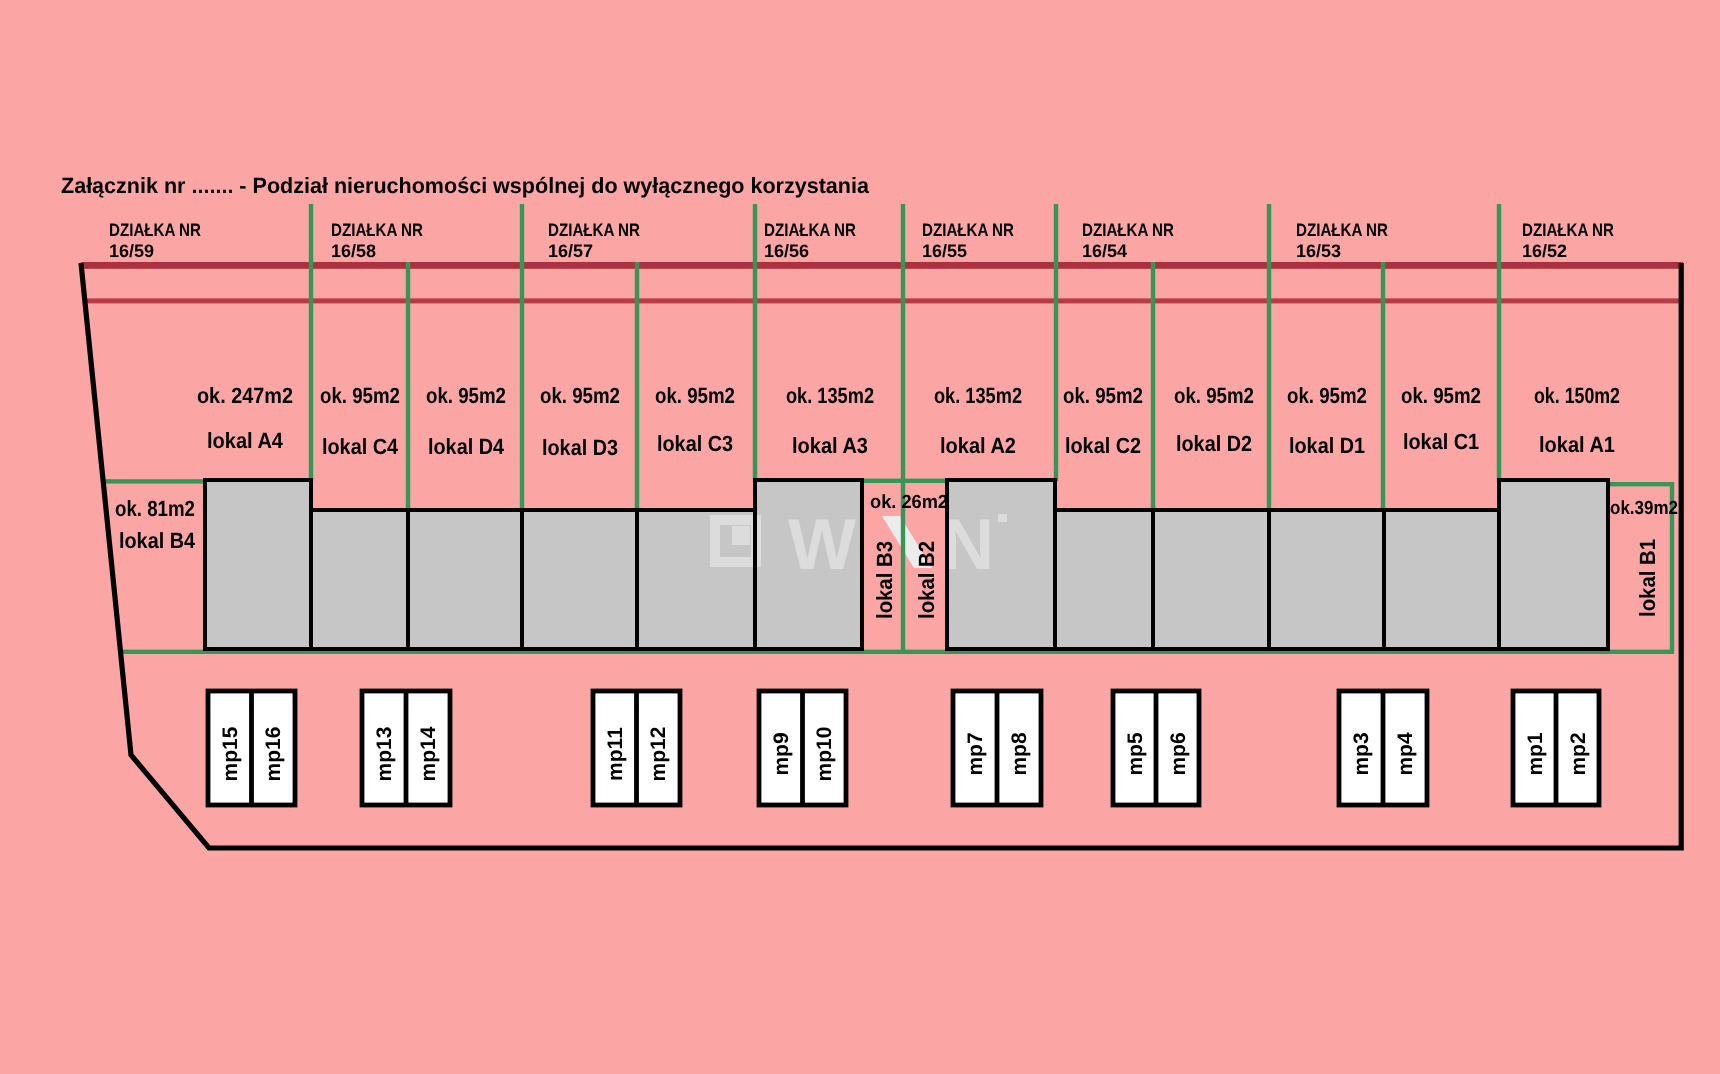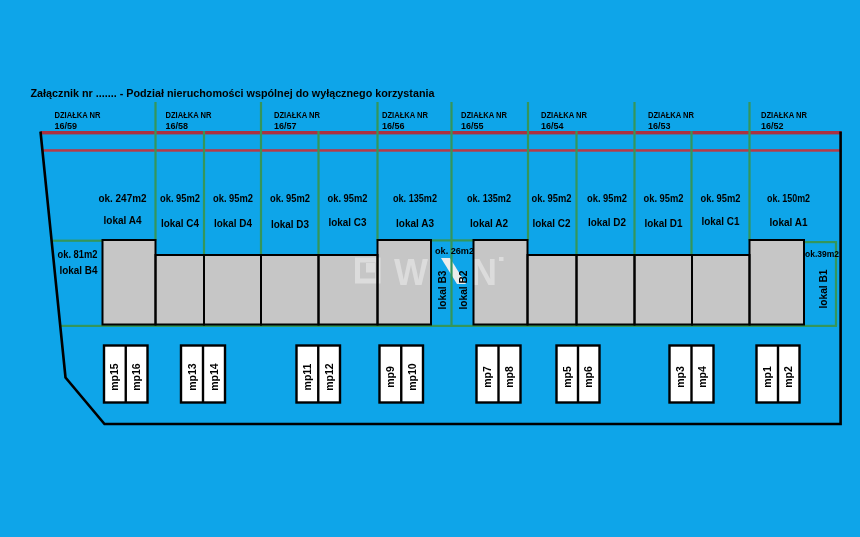--- a/index.html
+++ b/index.html
@@ -1,14 +1,14 @@
 <!DOCTYPE html>
 <html><head><meta charset="utf-8"><style>
 html,body{margin:0;padding:0;background:#fff;}
-#page{position:relative;width:860px;height:537px;background:#0ea5e9;overflow:hidden;}
+#page{position:relative;width:860px;height:537px;background:#fca5a5;overflow:hidden;}
 svg text{font-family:"Liberation Sans",sans-serif;font-weight:bold;}
 </style></head><body>
 <div id="page">
 <svg width="860" height="537" viewBox="0 0 860 537" fill="#000">
 
 <text x="30.5" y="96.5" font-size="11" textLength="404" lengthAdjust="spacingAndGlyphs">Załącznik nr ....... - Podział nieruchomości wspólnej do wyłącznego korzystania</text>
 
 <g>
         <text x="54.5" y="118" font-size="9" textLength="46" lengthAdjust="spacingAndGlyphs">DZIAŁKA NR</text>
         <text x="54.5" y="128.5" font-size="9">16/59</text>

